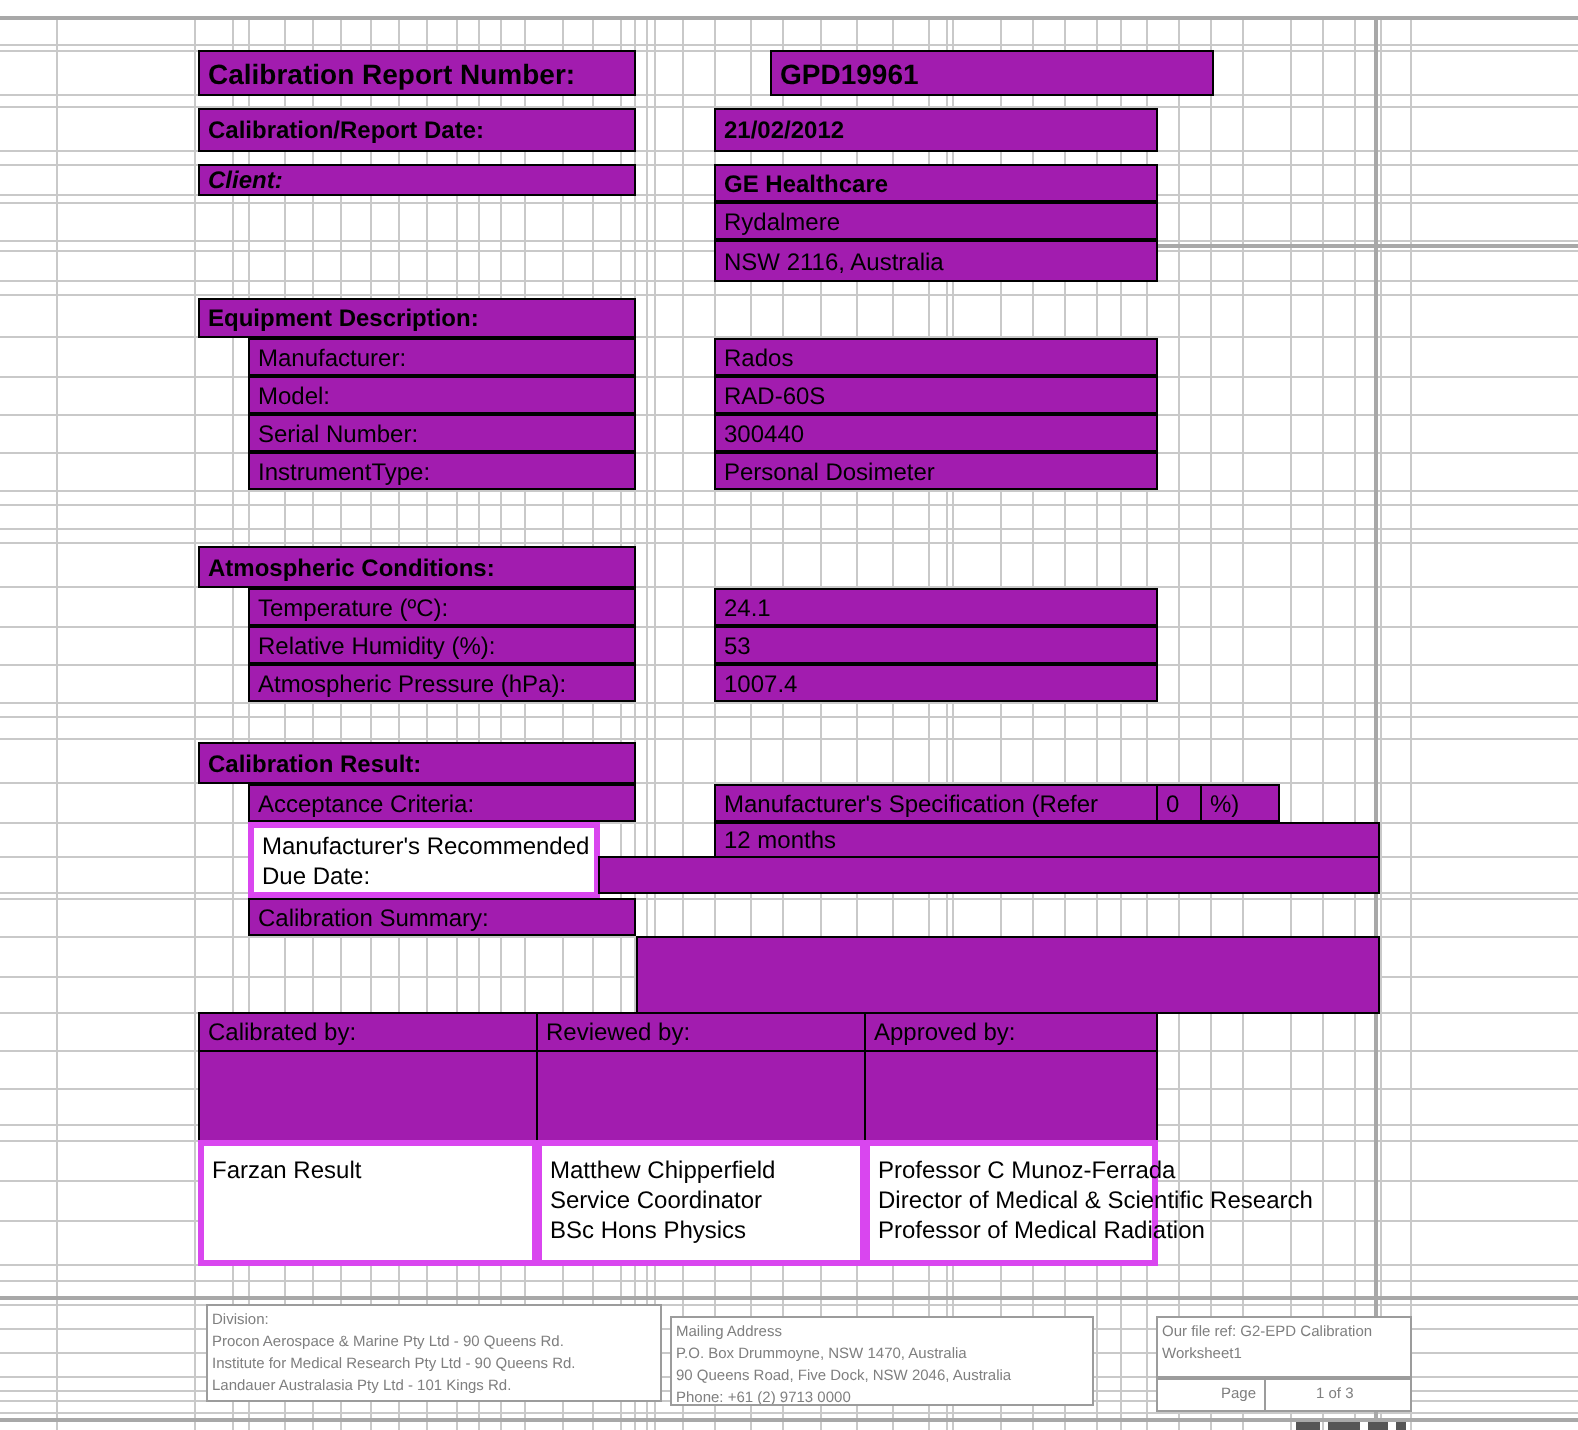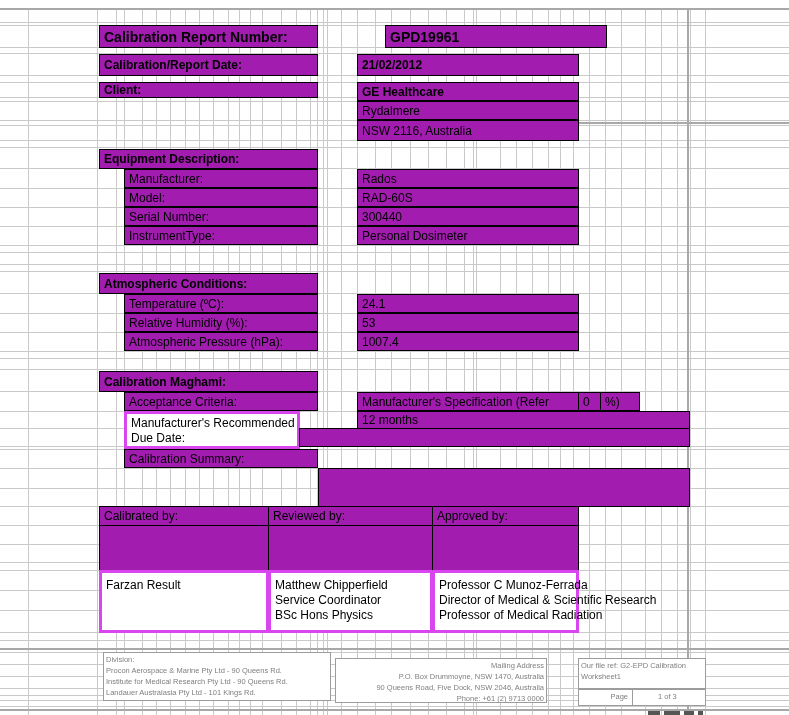--- a/index.html
+++ b/index.html
@@ -8,21 +8,21 @@
   .gl{position:absolute;background:#c9c9c9;}
   .glthick{position:absolute;background:#a8a8a8;}
   .cell{position:absolute;background:#a21caf;border:1px solid #000;box-sizing:border-box;
         font-size:12px;display:flex;align-items:center;padding-left:4px;overflow:visible;white-space:nowrap;}
   .cell.b{font-weight:bold;}
   .cell.big{font-size:14px;}
   .blockcell{position:absolute;background:#fff;border:3px solid #d946ef;box-sizing:border-box;
         font-size:12px;line-height:15px;padding:2px 0 0 4px;overflow:visible;white-space:nowrap;}
   .fcell{position:absolute;background:#fff;border:1px solid #9c9c9c;box-sizing:border-box;
         color:#7f7f7f;font-size:7.5px;line-height:11px;padding:1px 2px;overflow:hidden;}
-  .fcell.center{text-align:right;}
+  .fcell.center{text-align:left;}
   .dash{position:absolute;background:#555;}
 </style>
 </head>
 <body>
 
 <div id="canvas">
   <div id="gridlayer">
       <div class="gl" style="left: 28px; top: 8px; width: 1px; height: 707px;"></div>
       <div class="gl" style="left: 97px; top: 8px; width: 1px; height: 707px;"></div>
       <div class="gl" style="left: 116px; top: 8px; width: 1px; height: 707px;"></div>
@@ -122,21 +122,21 @@
       <div class="glthick" style="left: 0px; top: 648px; width: 789px; height: 2px;"></div>
       <div class="glthick" style="left: 0px; top: 709px; width: 789px; height: 2px;"></div>
     </div>
 
   <div class="cell b big" style="left:99px;top:25px;width:219px;height:23px;">Calibration Report Number:</div>
   <div class="cell b big" style="left:357px;top:25px;width:222px;height:23px;margin-left:28px;">GPD19961</div>
 
   <div class="cell b" style="left:99px;top:54px;width:219px;height:22px;">Calibration/Report Date:</div>
   <div class="cell b" style="left:357px;top:54px;width:222px;height:22px;">21/02/2012</div>
 
-  <div class="cell b" style="left:99px;top:82px;width:219px;height:16px;">Client:</div>
+  <div class="cell b" style="left:99px;top:82px;width:219px;height:16px;font-style:italic;">Client:</div>
   <div class="cell b" style="left:357px;top:82px;width:222px;height:19px;">GE Healthcare</div>
   <div class="cell" style="left:357px;top:101px;width:222px;height:19px;">Rydalmere</div>
   <div class="cell" style="left:357px;top:120px;width:222px;height:21px;">NSW 2116, Australia</div>
 
   <div class="cell b" style="left:99px;top:149px;width:219px;height:20px;">Equipment Description:</div>
   <div class="cell" style="left:124px;top:169px;width:194px;height:19px;">Manufacturer:</div>
   <div class="cell" style="left:357px;top:169px;width:222px;height:19px;">Rados</div>
   <div class="cell" style="left:124px;top:188px;width:194px;height:19px;">Model:</div>
   <div class="cell" style="left:357px;top:188px;width:222px;height:19px;">RAD-60S</div>
   <div class="cell" style="left:124px;top:207px;width:194px;height:19px;">Serial Number:</div>
@@ -145,21 +145,21 @@
   <div class="cell" style="left:357px;top:226px;width:222px;height:19px;">Personal Dosimeter</div>
 
   <div class="cell b" style="left:99px;top:273px;width:219px;height:21px;">Atmospheric Conditions:</div>
   <div class="cell" style="left:124px;top:294px;width:194px;height:19px;">Temperature (ºC):</div>
   <div class="cell" style="left:357px;top:294px;width:222px;height:19px;">24.1</div>
   <div class="cell" style="left:124px;top:313px;width:194px;height:19px;">Relative Humidity (%):</div>
   <div class="cell" style="left:357px;top:313px;width:222px;height:19px;">53</div>
   <div class="cell" style="left:124px;top:332px;width:194px;height:19px;">Atmospheric Pressure (hPa):</div>
   <div class="cell" style="left:357px;top:332px;width:222px;height:19px;">1007.4</div>
 
-  <div class="cell b" style="left:99px;top:371px;width:219px;height:21px;">Calibration Maghami:</div>
+  <div class="cell b" style="left:99px;top:371px;width:219px;height:21px;">Calibration Result:</div>
   <div class="cell" style="left:124px;top:392px;width:194px;height:19px;">Acceptance Criteria:</div>
   <div class="cell" style="left:357px;top:392px;width:222px;height:19px;">Manufacturer's Specification (Refer</div>
   <div class="cell" style="left:578px;top:392px;width:23px;height:19px;">0</div>
   <div class="cell" style="left:600px;top:392px;width:40px;height:19px;">%)</div>
 
   <div class="blockcell" style="left:124px;top:411px;width:176px;height:38px;">
     <div>Manufacturer's Recommended</div>
     <div>Due Date:</div>
   </div>
   <div class="cell" style="left:357px;top:411px;width:333px;height:18px;">12 months</div>

